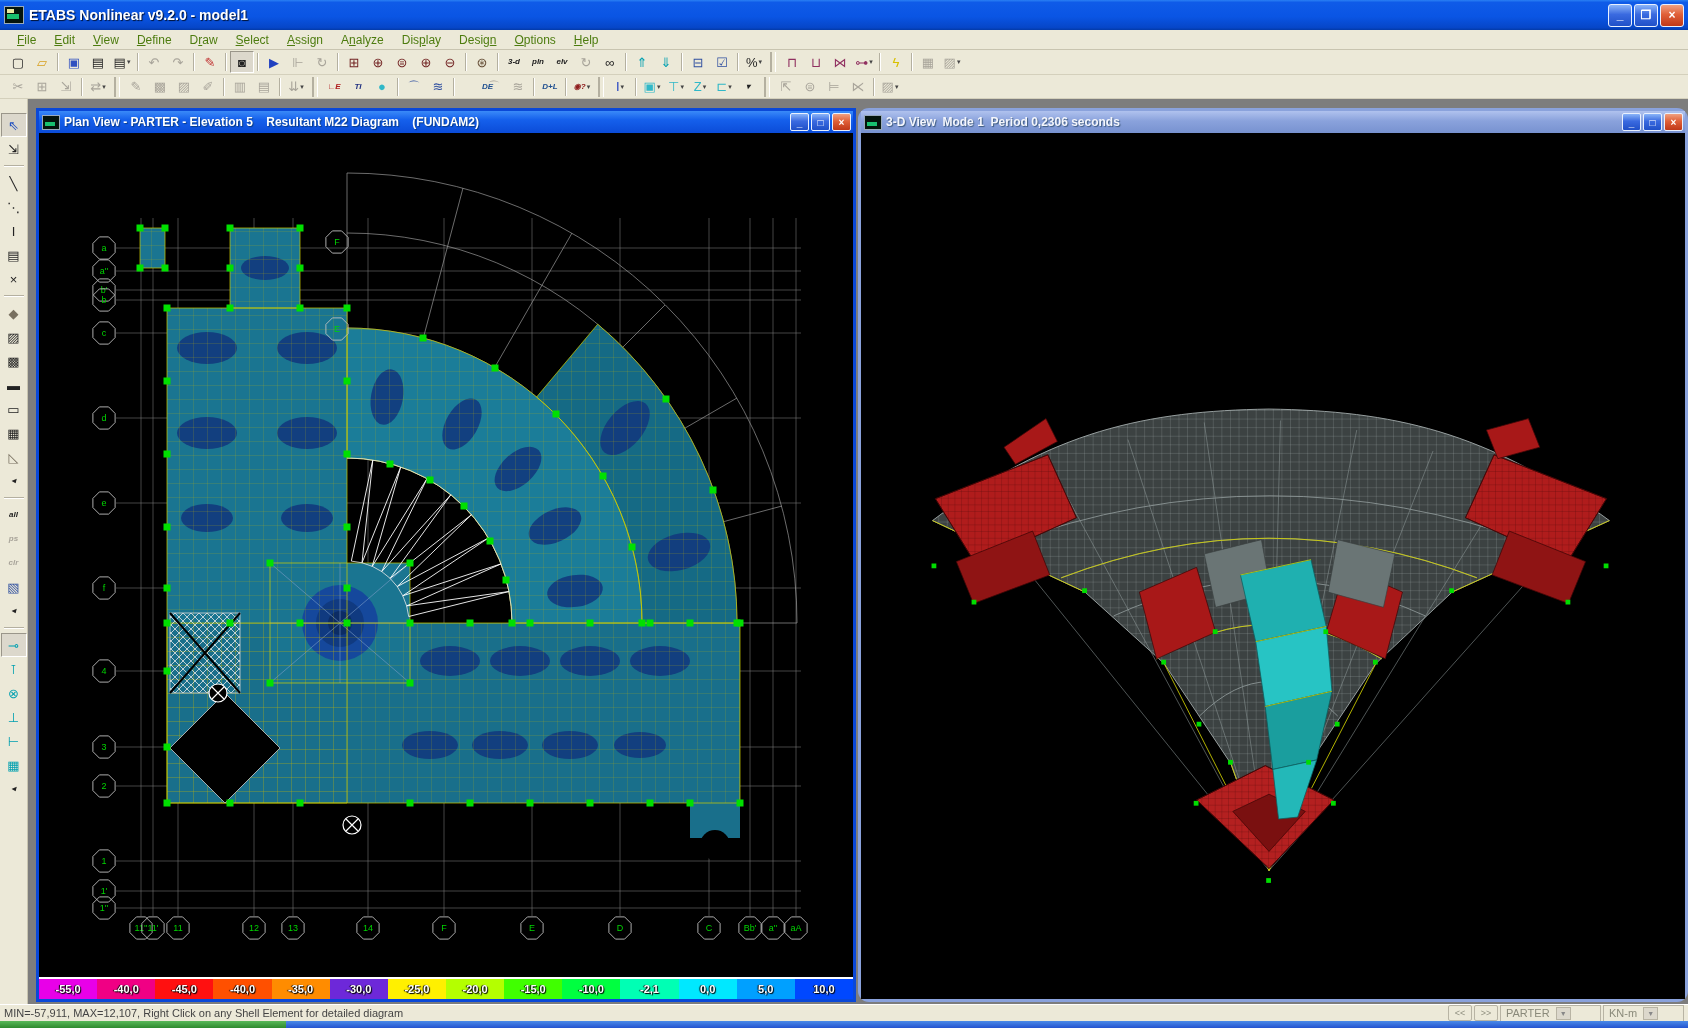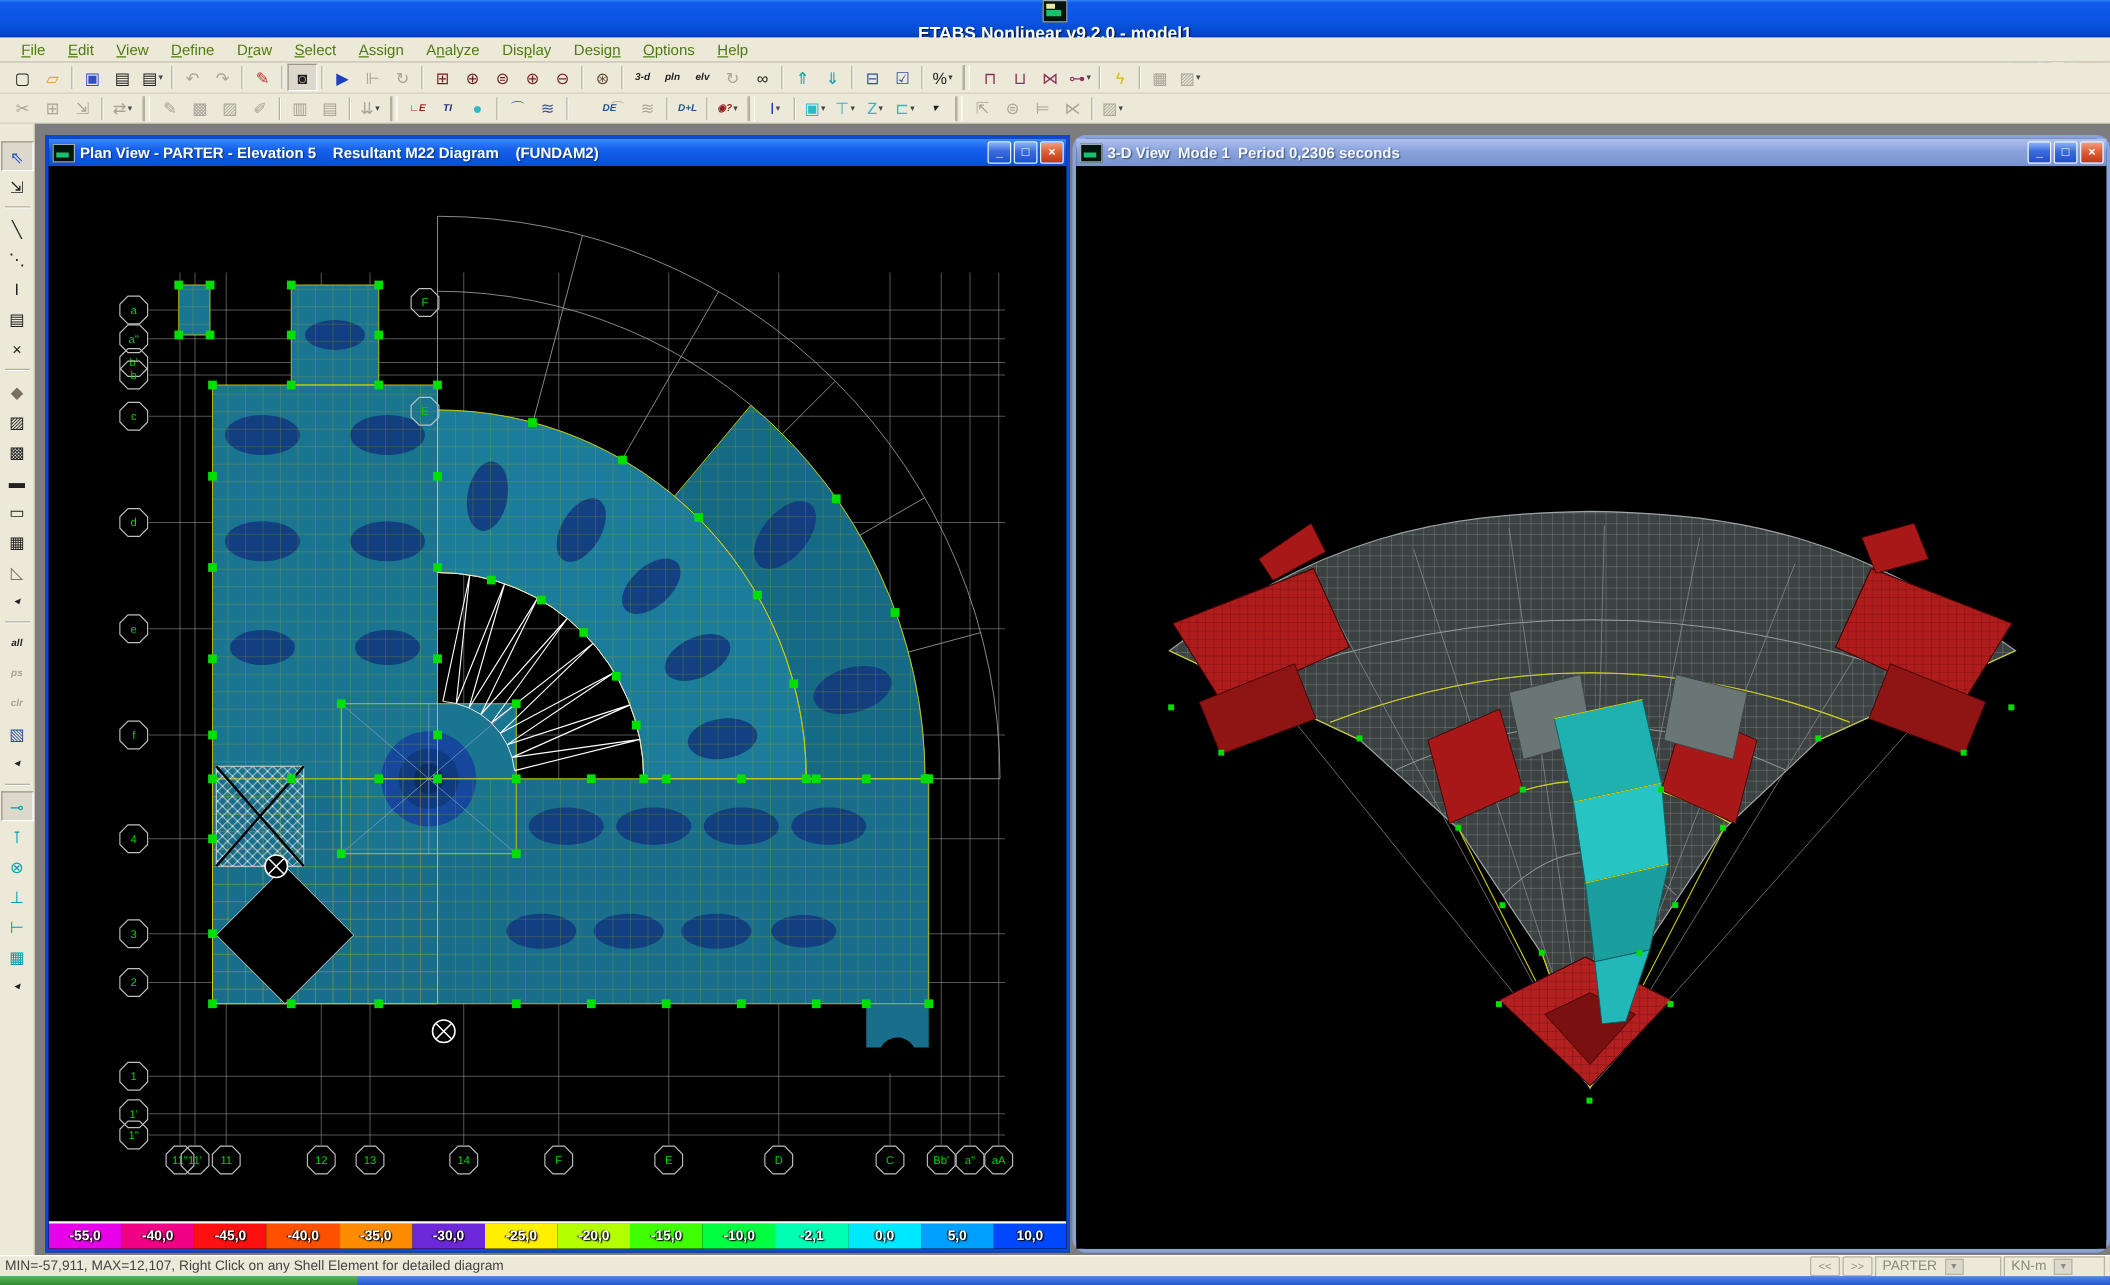--- a/index.html
+++ b/index.html
@@ -1,21 +1,21 @@
 <!DOCTYPE html>
 <html><head>
 <meta charset="utf-8">
 <style>
   html,body{margin:0;padding:0;background:#000;}
   #screen{position:relative;width:1688px;height:1028px;overflow:hidden;
     font-family:"Liberation Sans",sans-serif;background:#808080;font-size:12px;}
   
   #titlebar{position:absolute;left:0;top:0;width:100%;height:30px;
     background:linear-gradient(180deg,#2a80f4 0%,#0f5be8 8%,#0a55e4 55%,#0646c8 92%,#033aa8 100%);
-    display:flex;align-items:center;color:#fff;flex-direction:column;}
+    display:flex;align-items:center;color:#fff;}
   #app-icon{width:18px;height:16px;margin:0 5px 0 4px;background:#04140c;border:1px solid #9ab;
     position:relative;flex:none;}
   #app-icon:before{content:"";position:absolute;left:2px;top:7px;width:12px;height:5px;background:#18c070;}
   #app-icon:after{content:"";position:absolute;left:2px;top:2px;width:7px;height:4px;background:#e8e8a0;}
   #title-text{font-weight:bold;font-size:14px;text-shadow:1px 1px 1px #013;white-space:pre;}
   #titlebar-buttons{margin-left:auto;display:flex;gap:2px;padding-right:4px;}
   .winbtn{width:22px;height:21px;border-radius:3px;border:1px solid #e8f0ff;
     background:linear-gradient(180deg,#8ab4f8,#3a6ae0 45%,#2050c8);color:#fff;
     display:flex;align-items:center;justify-content:center;font-size:12px;font-weight:bold;}
   .winbtn.close{background:linear-gradient(180deg,#f0a080,#e06038 45%,#c03818);}
@@ -39,21 +39,21 @@
   .tbtn .dd{font-size:7px;color:#444;margin-left:1px;}
   .tsep{width:1px;height:18px;background:#b4b0a0;border-right:1px solid #fff;margin:0 3px;flex:none;}
   .tsep2{width:3px;height:20px;border-left:2px solid #b4b0a0;border-right:1px solid #fff;margin:0 4px;flex:none;}
   
   #lefttools{position:absolute;left:0;top:99px;width:28px;bottom:24px;background:#ece9d8;
     display:flex;flex-direction:column;align-items:center;padding-top:14px;box-sizing:border-box;
     border-right:1px solid #c8c4b0;}
   #lefttools .tbtn{width:24px;height:22px;}
   #lefttools .hsep{width:20px;height:1px;background:#b4b0a0;border-bottom:1px solid #fff;margin:4px 0;}
   
-  #workspace{position:absolute;left:28px;top:99px;right:0;bottom:24px;background:#7d7d7d;text-align:center;}
+  #workspace{position:absolute;left:28px;top:99px;right:0;bottom:24px;background:#7d7d7d;}
   .mdiwin{position:absolute;border:3px solid #0a48d8;background:#000;}
   .mdiwin.inactive{border-color:#8aa2dc;border-radius:11px;}
   .mdititle{height:22px;display:flex;align-items:center;color:#fff;font-weight:bold;font-size:12px;
     background:linear-gradient(180deg,#3a8af8,#1560ec 40%,#0b4cd8);}
   .mdiwin.inactive .mdititle{background:linear-gradient(180deg,#b0c2ee,#8aa2dc 45%,#7892d0);color:#f4f6fc;}
   .mdi-icon{width:16px;height:13px;margin:0 4px 0 3px;background:#04140c;border:1px solid #9ab;flex:none;position:relative;}
   .mdi-icon:before{content:"";position:absolute;left:2px;top:6px;width:10px;height:4px;background:#18c070;}
   .mditext{white-space:pre;text-shadow:1px 1px 1px #0238;}
   .mdibtns{margin-left:auto;display:flex;gap:2px;padding-right:2px;}
   .client{position:absolute;left:0;right:0;top:22px;bottom:0;background:#000;overflow:hidden;}

